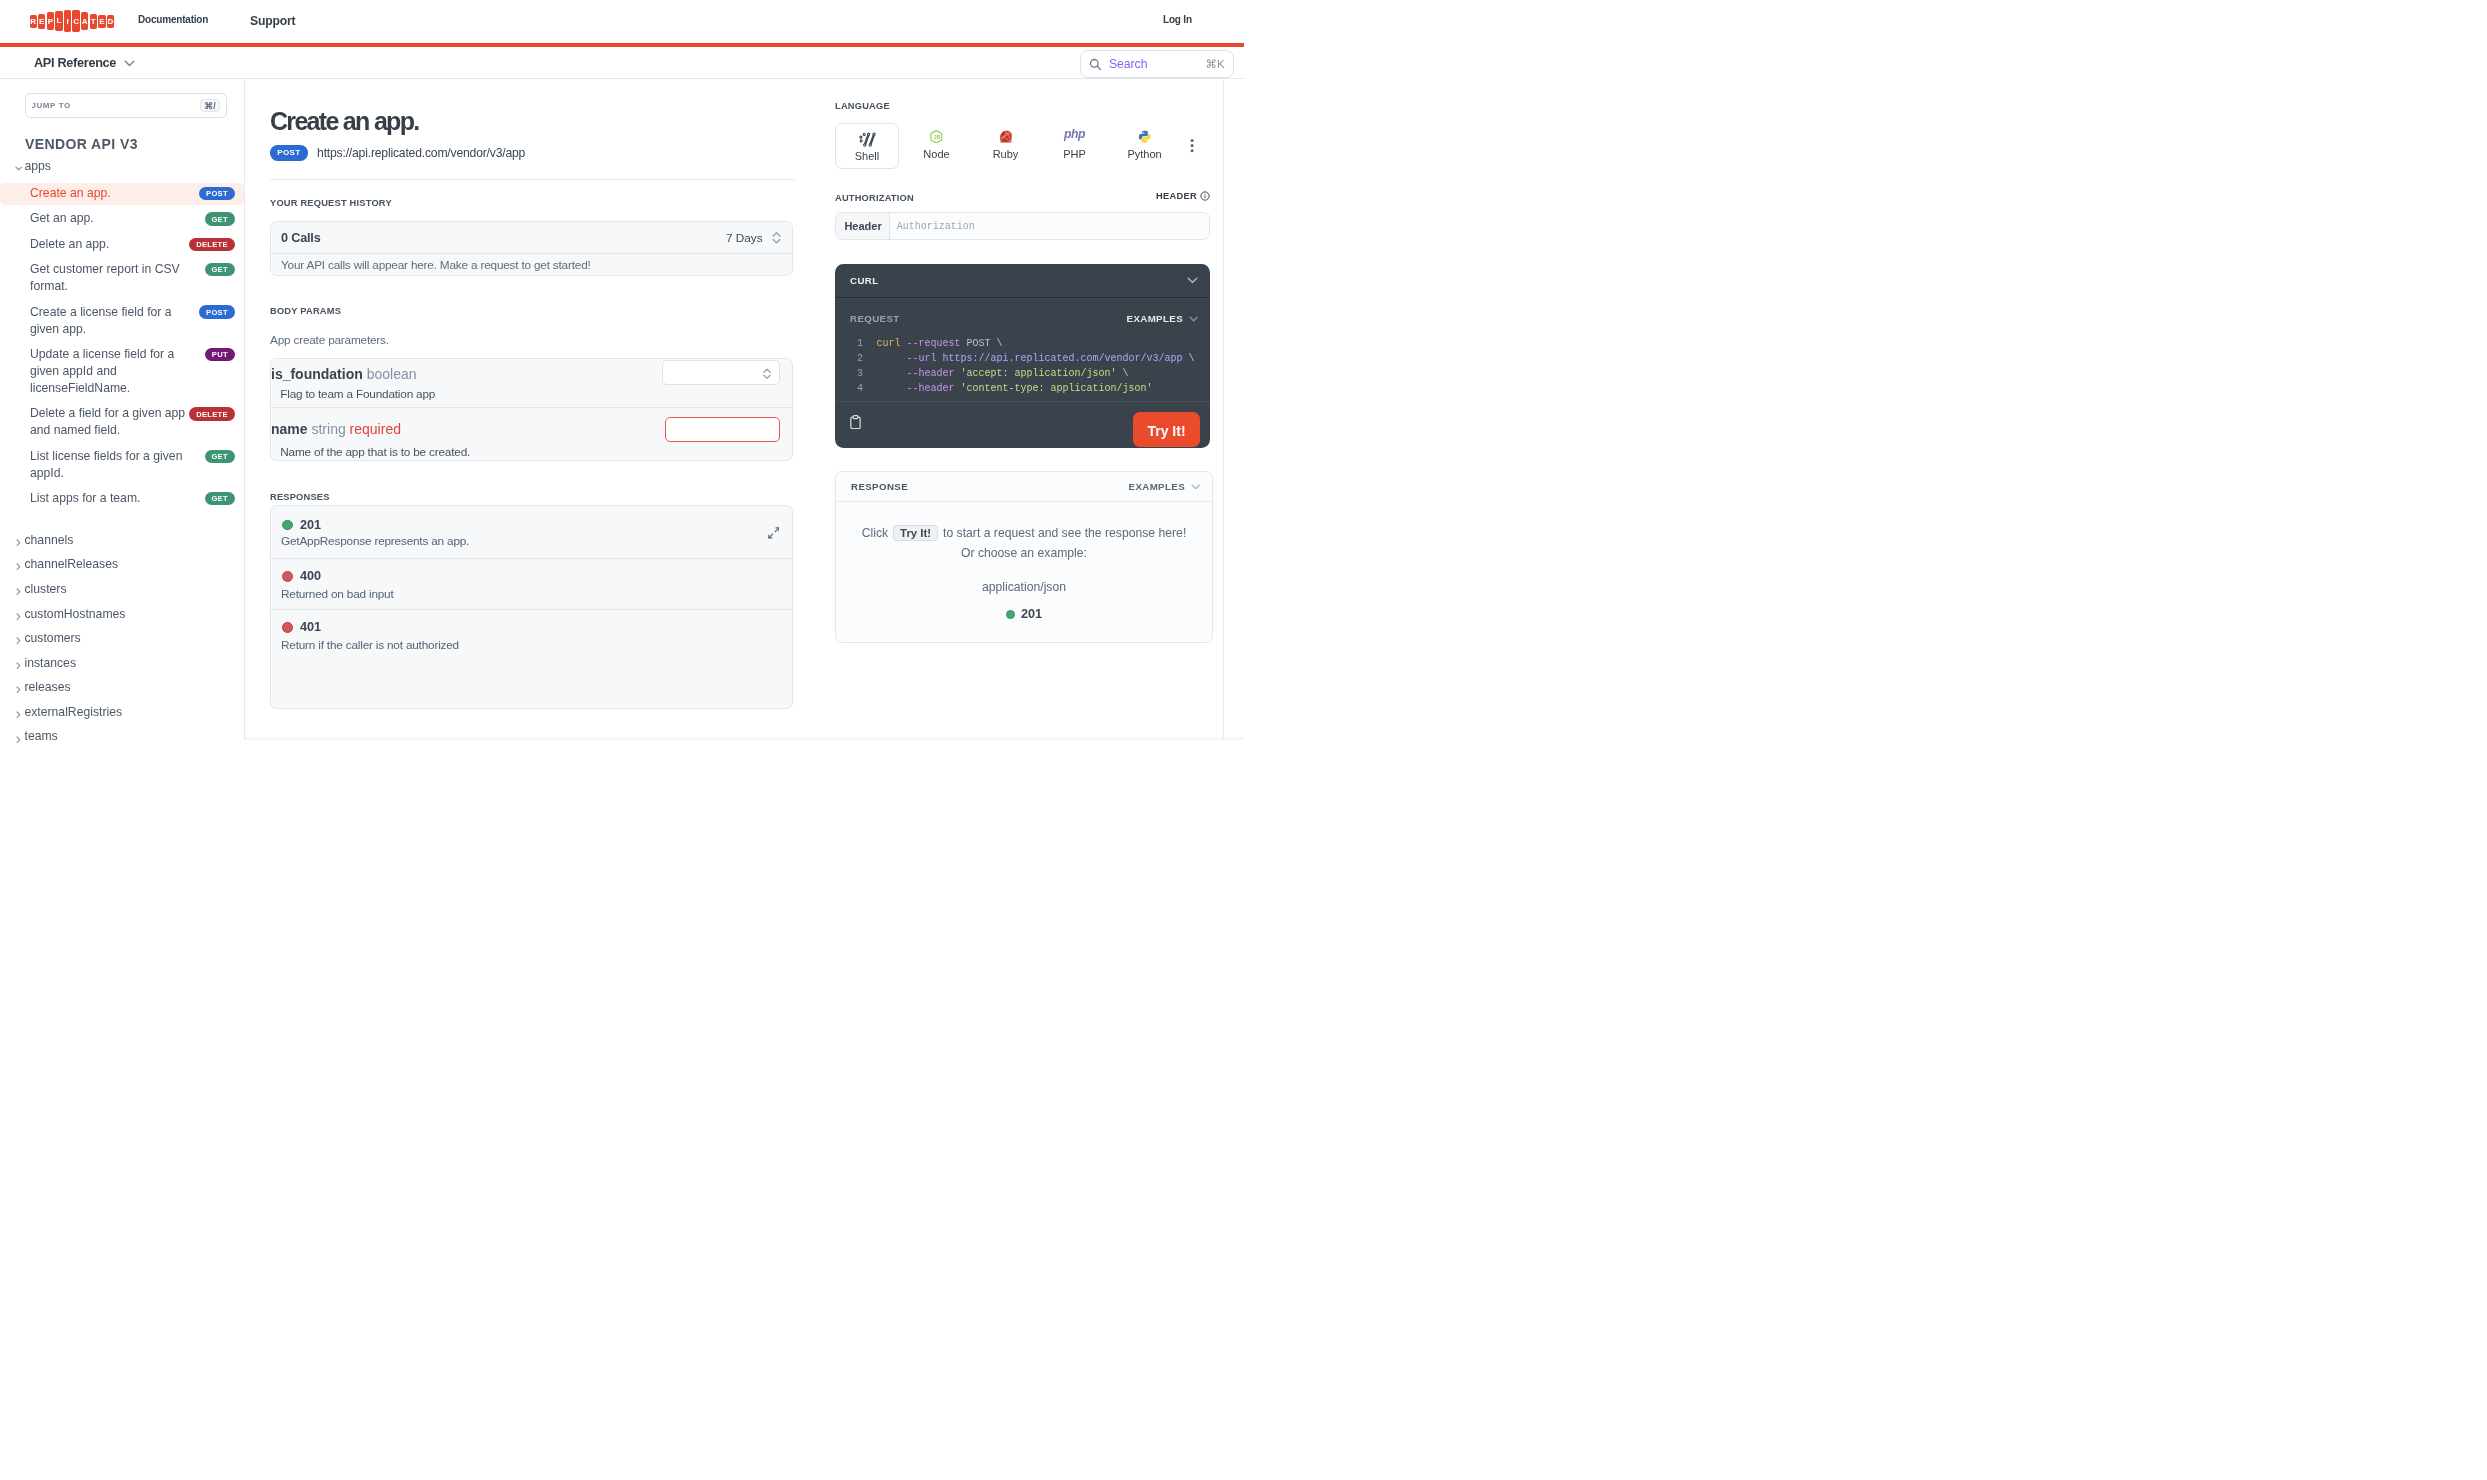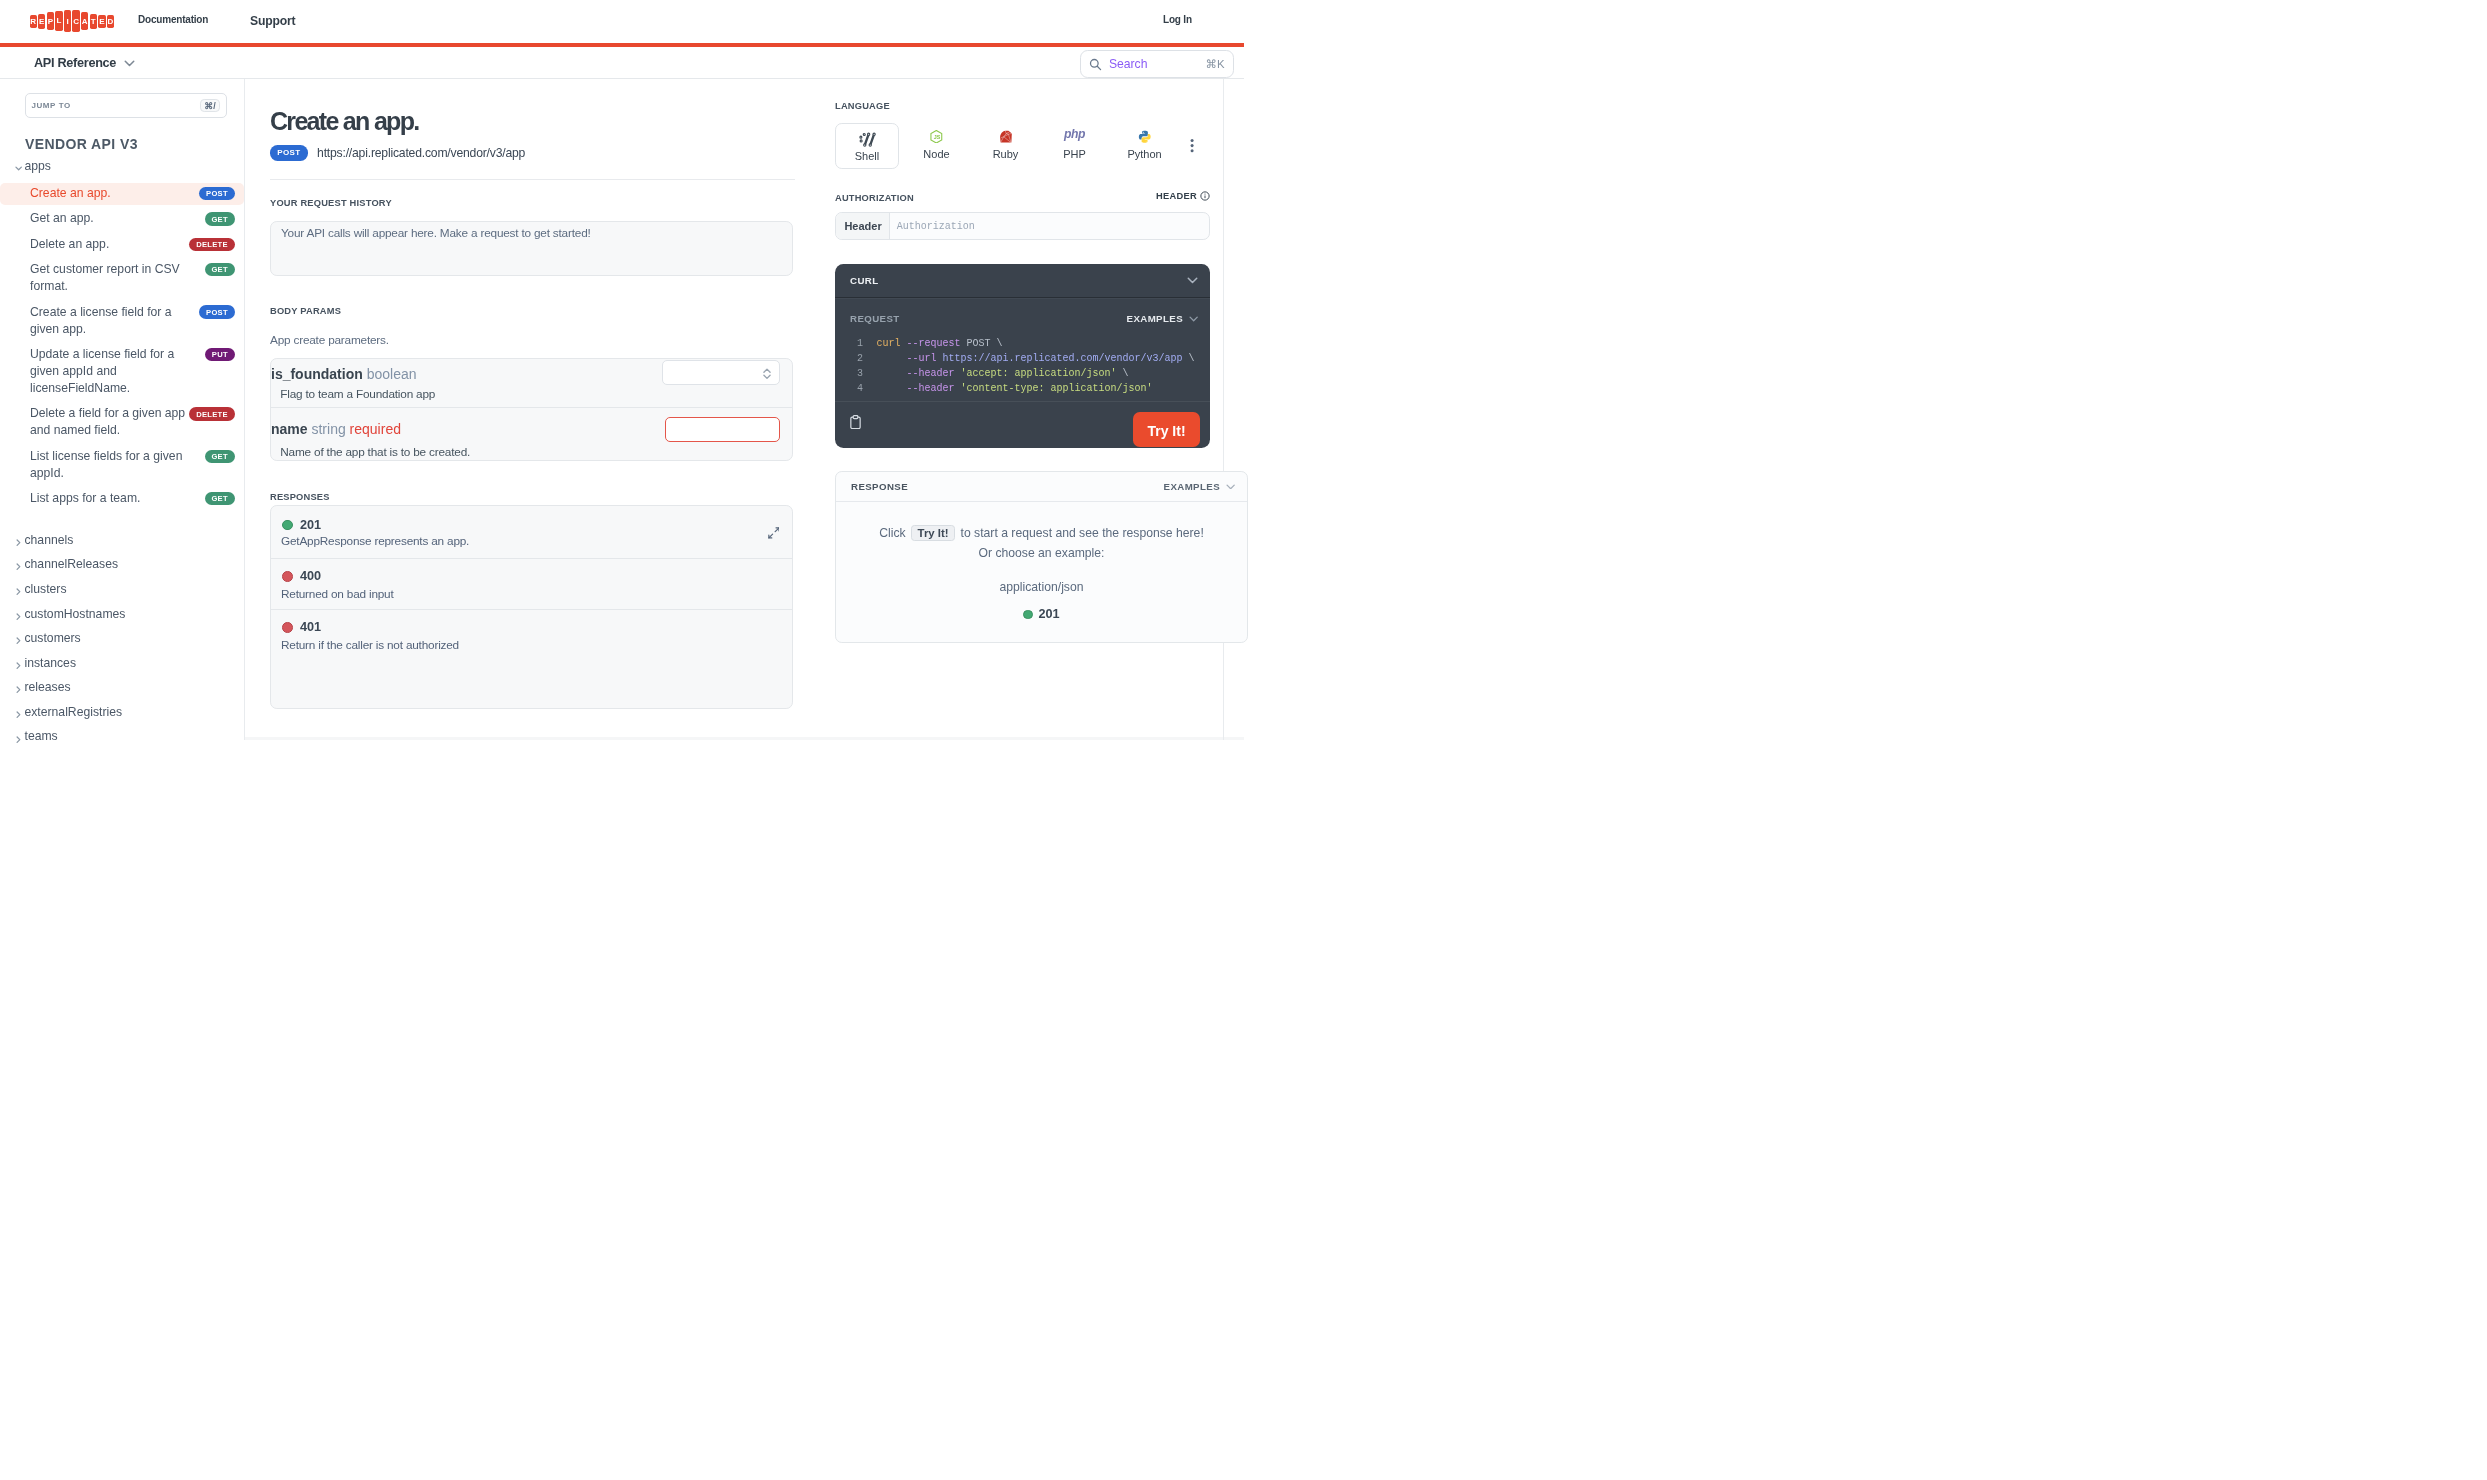--- a/index.html
+++ b/index.html
@@ -112,21 +112,21 @@
 .cline .cc { padding-left:13.5px; white-space:pre; color:#b8c0cb; }
 .tok-cmd { color:#e4b163; }
 .tok-flag { color:#c795ec; }
 .tok-url { color:#a3adf4; }
 .tok-str { color:#c8dd80; }
 #curlfoot { position:absolute; left:0; bottom:0; width:100%; height:47px; border-top:0.8px solid rgba(255,255,255,0.07); }
 #clip { position:absolute; left:15px; top:13px; }
 #tryit { position:absolute; right:10px; top:9.7px; width:67px; height:35px; background:#ea4b2d; border-radius:6.8px; color:#fff; font-weight:bold; font-size:14px; text-align:center; line-height:38px; }
 
 
-#respbox { position:absolute; left:0; top:392px; width:413px; height:172px; background:#fbfcfd; border:0.8px solid #e3e7ea; border-radius:6.8px; }
+#respbox { position:absolute; left:0; top:392px; width:378px; height:172px; background:#fbfcfd; border:0.8px solid #e3e7ea; border-radius:6.8px; }
 #respbox .rhead { height:30px; border-bottom:0.8px solid #e6e9ed; display:flex; align-items:center; padding:0 11.8px 0 15px; }
 #respbox .rhead .rt { font-weight:bold; font-size:9.7px; letter-spacing:0.4px; color:#4a5560; flex:1; }
 #respbox .rhead .ex { font-weight:bold; font-size:9.7px; letter-spacing:0.4px; color:#5a6673; margin-right:5.9px; }
 #respbox .rbody { text-align:center; font-size:12.2px; color:#5b6a7e; }
 #respbox .kbd { display:inline-block; background:#eef0f3; border:0.8px solid #d8dde2; border-radius:3.4px; font-weight:bold; color:#3e4956; font-size:11.4px; padding:0.8px 5.9px 1.7px; margin:0 1.7px; }
 #respbox .l1 { margin-top:23px; }
 #respbox .l2 { margin-top:4.2px; }
 #respbox .l3 { margin-top:20px; }
 #respbox .l4 { margin-top:13.5px; font-weight:bold; font-size:12.7px; color:#3b4754; display:flex; align-items:center; justify-content:center; gap:5.9px; }
 #respbox .gdot { width:9.3px; height:9.3px; border-radius:50%; background:#43a973; border:0.8px solid #3a9161; }
@@ -222,20 +222,28 @@
 
 <div id="main">
   <div id="h1">Create an app.</div>
   <div id="urlline">
     <span class="badge b-post">POST</span>
     <span class="url">https://api.replicated.com/vendor/v3/app</span>
   </div>
   <div id="mainhr"></div>
   <div class="seclabel" id="histlabel">YOUR REQUEST HISTORY</div>
   <div class="panel" id="histpanel">
+    <div class="hrow1">
+      <span class="calls">0 Calls</span>
+        <span class="days">7 Days</span>
+      <svg width="11" height="13.5" viewBox="0 0 13 16" fill="none" stroke="#9aa5b1" stroke-width="1.8" stroke-linecap="round" stroke-linejoin="round">
+          <path d="M2.5 6 L6.5 2 L10.5 6"></path>
+          <path d="M2.5 10 L6.5 14 L10.5 10"></path>
+        </svg>
+    </div>
     <div class="hrow2">Your API calls will appear here. Make a request to get started!</div>
   </div>
   <div class="seclabel" id="bodylabel">BODY PARAMS</div>
   <div id="bodydesc">App create parameters.</div>
   <div class="panel" id="parampanel">
     <div class="prow prow1">
       <div class="pname"><b>is_foundation</b> boolean</div>
       <div class="pdesc">Flag to team a Foundation app</div>
       <div class="pselect">
           <svg width="10" height="13.5" viewBox="0 0 13 16" fill="none" stroke="#9aa5b1" stroke-width="1.8" stroke-linecap="round" stroke-linejoin="round">

